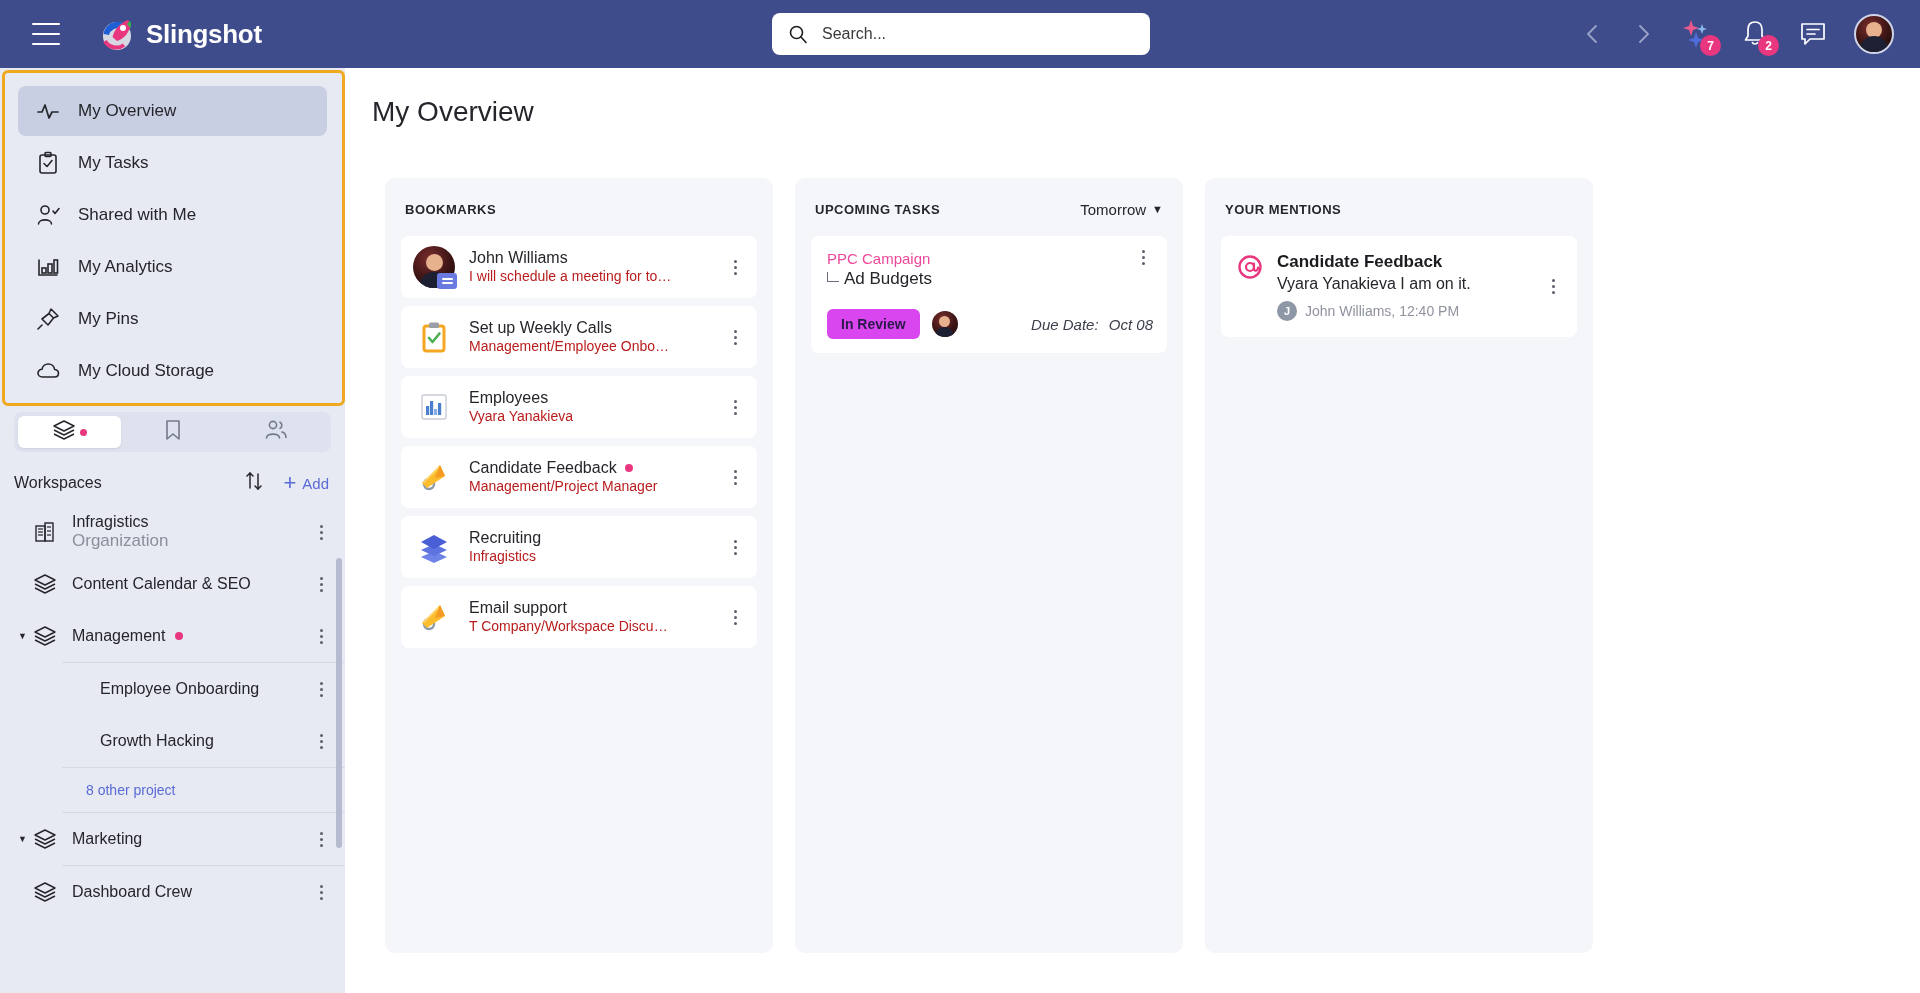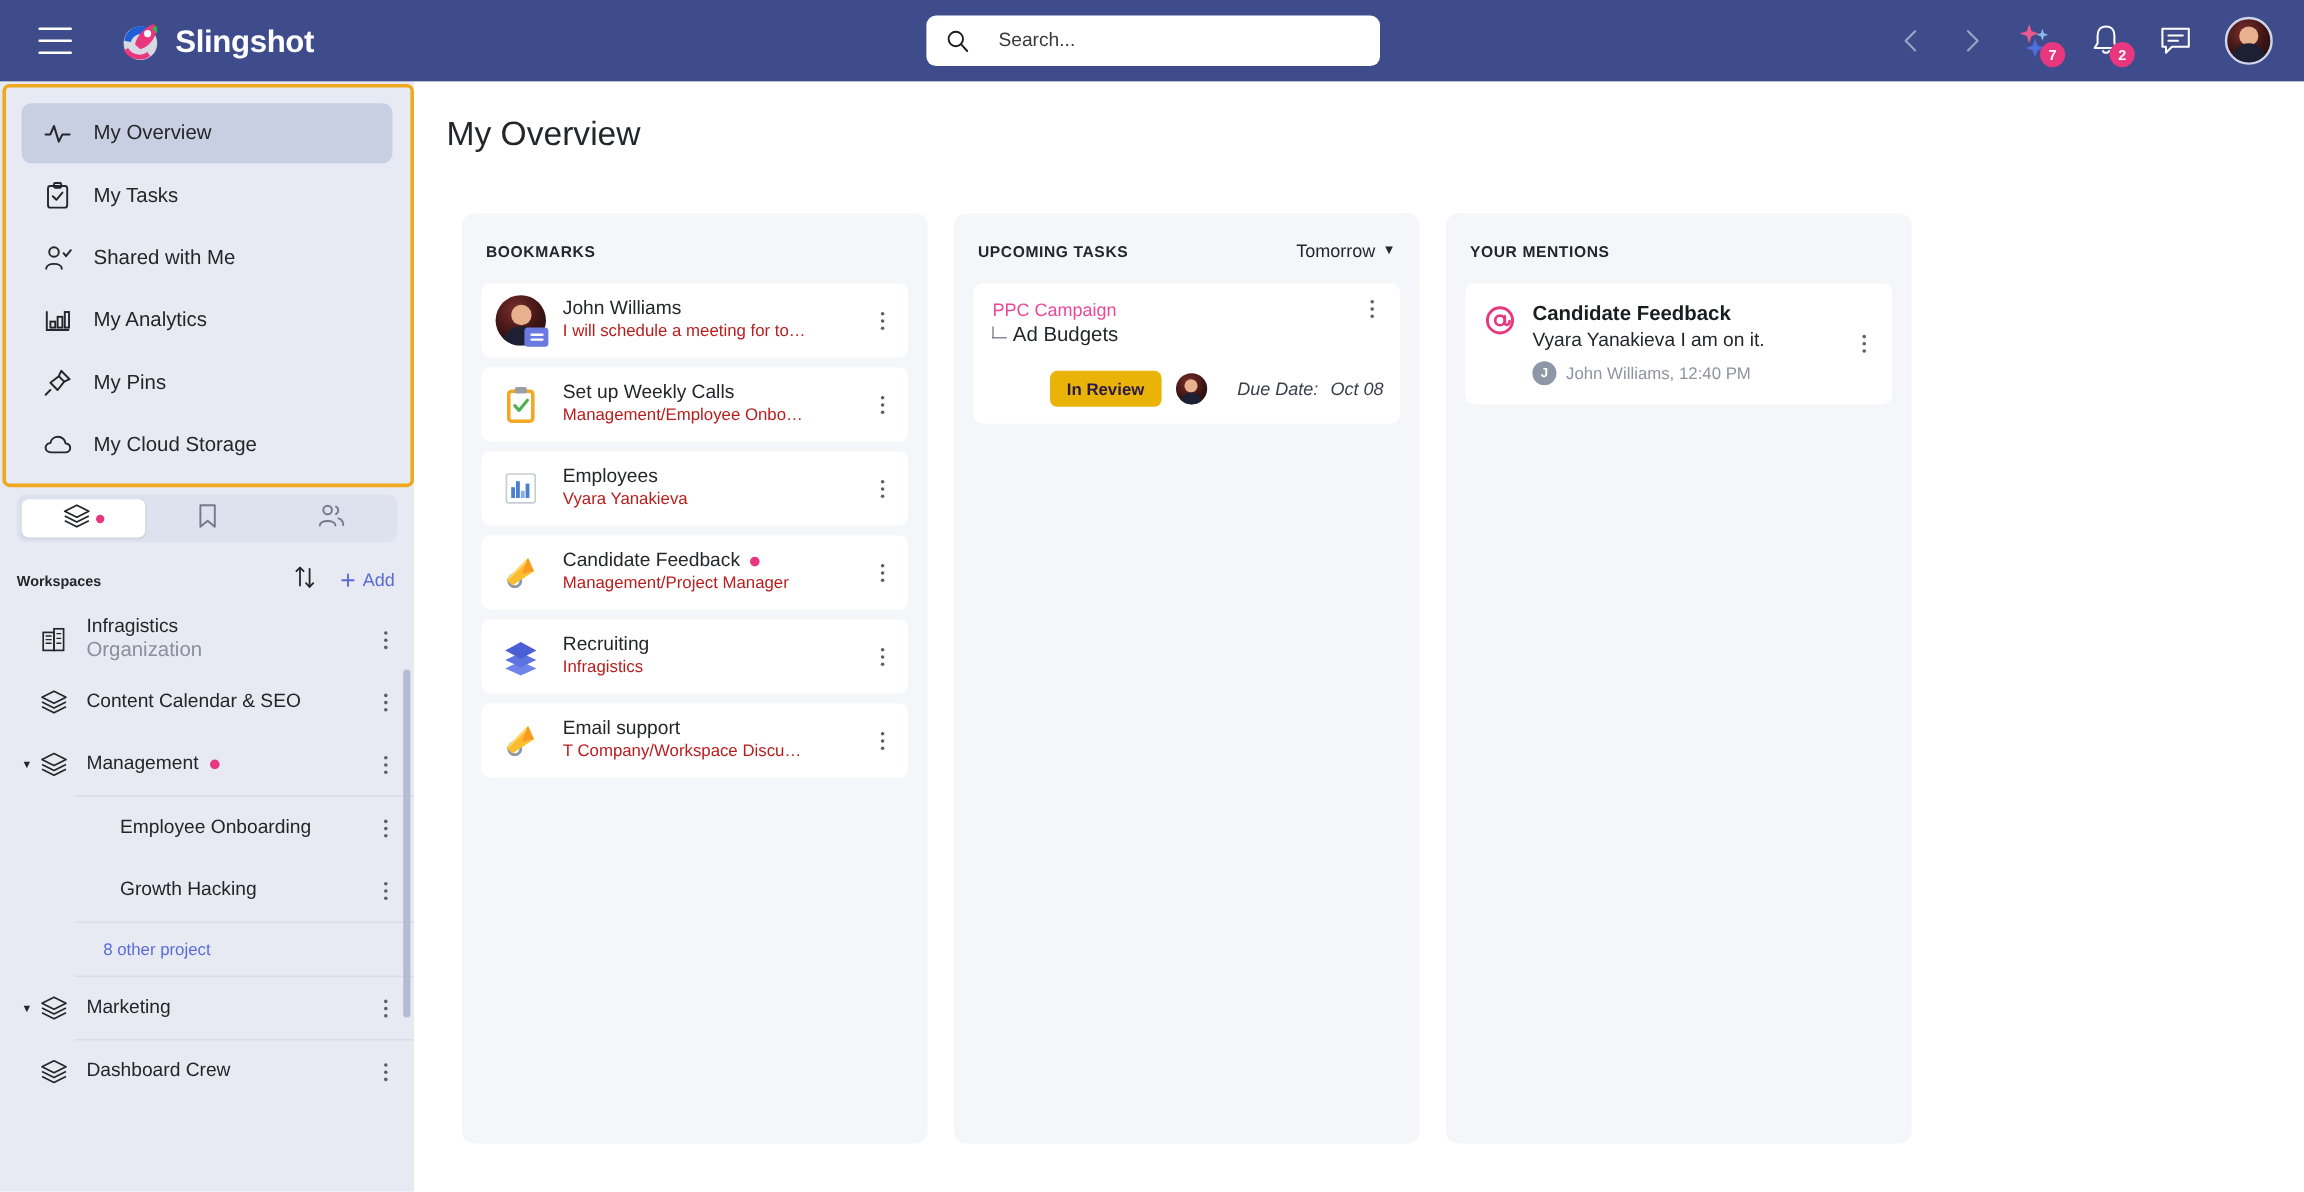--- a/index.html
+++ b/index.html
@@ -29,21 +29,21 @@
     color: #ffffff; font-size: 26px; font-weight: bold;
     margin-left: 12px; letter-spacing: -0.3px;
   }
   .search-wrap {
     position: absolute; left: 772px; top: 13px;
     width: 378px; height: 42px;
   }
   .search-box {
     width: 100%; height: 100%; background: #ffffff;
     border-radius: 8px; display: flex; align-items: center;
-    padding-left: 16px; cursor: text; border: none; gap: 10px;
+    padding-left: 16px; cursor: text; border: none;
   }
   .search-icon { width: 20px; height: 20px; flex-shrink: 0; }
   .search-text {
     margin-left: 14px; font-size: 16px; color: #3a3a3a;
   }
   .header-right {
     position: absolute; right: 26px; top: 0; height: 68px;
     display: flex; align-items: center; gap: 24px;
   }
   .nav-arrow {
@@ -113,21 +113,21 @@
   .tab-btn.active { background: #ffffff; box-shadow: 0 1px 2px rgba(0,0,0,.08); }
   .tab-dot {
     width: 7px; height: 7px; border-radius: 50%;
     background: #e8377f; margin-left: 4px;
   }
 
   .ws-header {
     display: flex; align-items: center;
     padding: 18px 16px 10px 14px;
   }
-  .ws-title { font-size: 12px; font-weight: bold; color: #25262b; }
+  .ws-title { font-size: 16px; font-weight: normal; color: #25262b; }
   .ws-sort { margin-left: auto; margin-right: 18px; cursor: pointer; }
   .ws-add {
     display: flex; align-items: center; cursor: pointer;
     color: #5a6bd6; font-size: 15px;
   }
   .ws-add-plus { font-size: 22px; margin-right: 6px; line-height: 1; color: #5a6bd6; }
 
   .ws-list { padding-bottom: 20px; }
   .ws-row {
     display: flex; align-items: center; min-height: 52px;
@@ -256,23 +256,23 @@
   .task-name { font-size: 17px; color: #25262b; margin-top: 2px; display:flex; align-items:center;}
   .task-branch {
     display: inline-block; width: 12px; height: 10px;
     border-left: 1.5px solid #6a6e7a; border-bottom: 1.5px solid #6a6e7a;
     margin-right: 5px; margin-bottom: 4px;
   }
   .task-bottom {
     display: flex; align-items: center; margin-top: 20px;
   }
   .status-badge {
-    background: #eab308; color: #2a1a4a;
+    background: #d946ef; color: #2a1a4a;
     font-size: 14px; font-weight: bold;
-    padding: 7px 14px; border-radius: 6px; margin-left: 48px;
+    padding: 7px 14px; border-radius: 6px;
   }
   .task-avatar {
     width: 26px; height: 26px; border-radius: 50%;
     margin-left: 12px; overflow: hidden; position: relative;
     background: radial-gradient(circle at 40% 30%, #7c2d2d 0%, #3a1414 55%, #1a0c0c 100%);
   }
   .task-avatar::before {
     content:""; position:absolute; left:50%; top:18%; width:11px; height:11px;
     margin-left:-5.5px; border-radius:50%; background:#e8b18e;
   }

